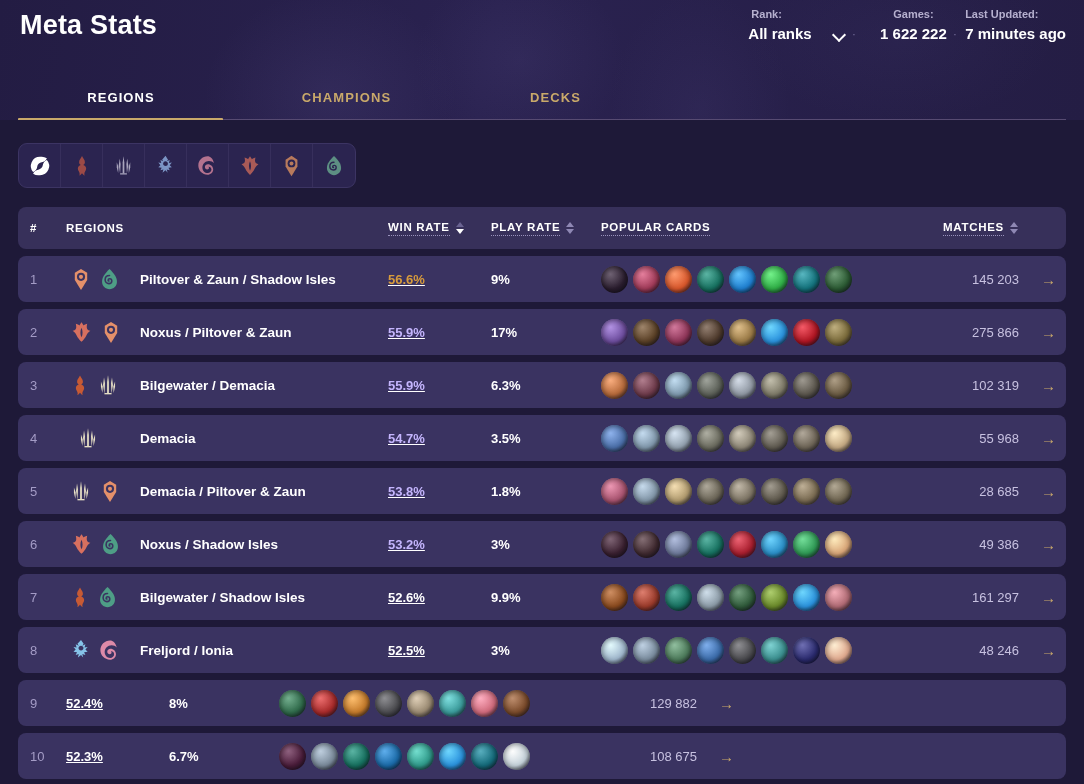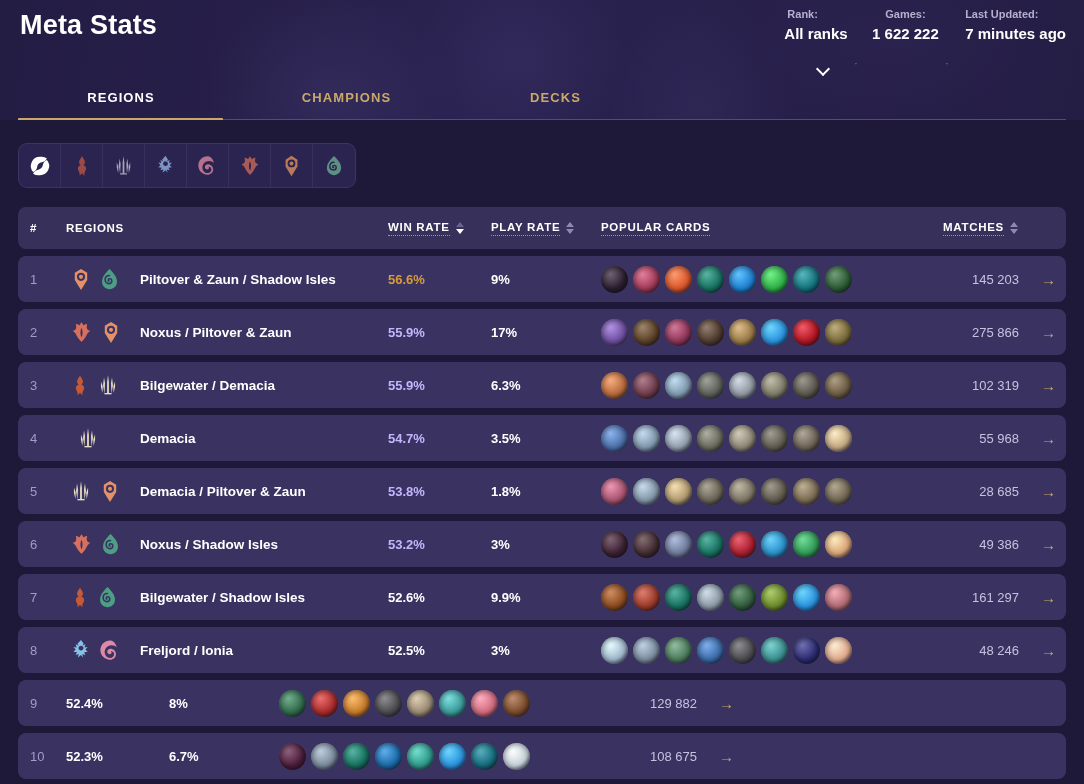--- a/index.html
+++ b/index.html
@@ -40,42 +40,42 @@
     display: flex; align-items: flex-start; gap: 0;
   }
   .mc-block { display: flex; flex-direction: column; }
   .mc-label {
     font-size: 11px; color: #b6b0cf; margin-bottom: 4px; line-height: 12px;
     white-space: nowrap;
     font-weight: bold;
   }
   .mc-value {
     font-size: 15px; font-weight: bold; color: #ffffff; line-height: 20px;
-    white-space: nowrap; display: flex; align-items: center; gap: 20px; flex-direction: column;
+    white-space: nowrap; display: flex; align-items: center; gap: 7px;
   }
   .mc-rank { margin-right: 0; }
   .mc-rank .mc-label { padding-left: 3px; }
   .chev {
     display: inline-block; width: 13px; height: 9px; margin-left: 14px;
     position: relative;
   }
   .chev::before {
     content: ""; position: absolute; left: 1px; top: 0;
     width: 8px; height: 8px;
     border-right: 2.2px solid #fff; border-bottom: 2.2px solid #fff;
     transform: rotate(45deg);
   }
   .dot-sep {
     color: #6f6894; font-size: 13px; align-self: flex-end;
     padding: 0 6px 3px 6px;
   }
-  .mc-games { margin-left: 8px; align-items: center; }
+  .mc-games { margin-left: 18px; align-items: center; }
   .mc-games .mc-label { text-align: center; }
   .mc-games .mc-value { justify-content: center; }
-  .mc-updated { margin-left: 10px; }
+  .mc-updated { margin-left: 2px; }
   .tabbar {
     position: absolute; left: 0; right: 0; top: 74px;
     height: 46px;
     display: flex; align-items: center;
   }
   .tab {
     font-size: 13px; font-weight: bold; letter-spacing: 1.1px;
     color: #c9a96a; cursor: pointer;
     text-align: center;
   }
@@ -116,21 +116,21 @@
   .thead {
     height: 42px;
     background: #37305a;
     border-radius: 8px;
     display: flex; align-items: center;
     font-size: 11.5px; font-weight: bold; letter-spacing: .7px;
     color: #ffffff;
   }
   .c-rank   { width: 48px; text-align: left; padding-left: 12px; }
   .c-name   { width: 322px; }
-  .c-win    { width: 103px; }
+  .c-win    { width: 103px; text-decoration: underline; }
   .c-play   { width: 110px; }
   .c-cards  { width: 318px; }
   .c-match  { width: 100px; text-align: right; }
   .c-arrow  { width: 47px; text-align: right; padding-right: 10px; }
 
   .hcell { display: inline-flex; align-items: center; position: relative; }
   .hcell .htxt {
     border-bottom: 1px dotted #9a93bd; padding-bottom: 2px;
   }
   .sorticon {

